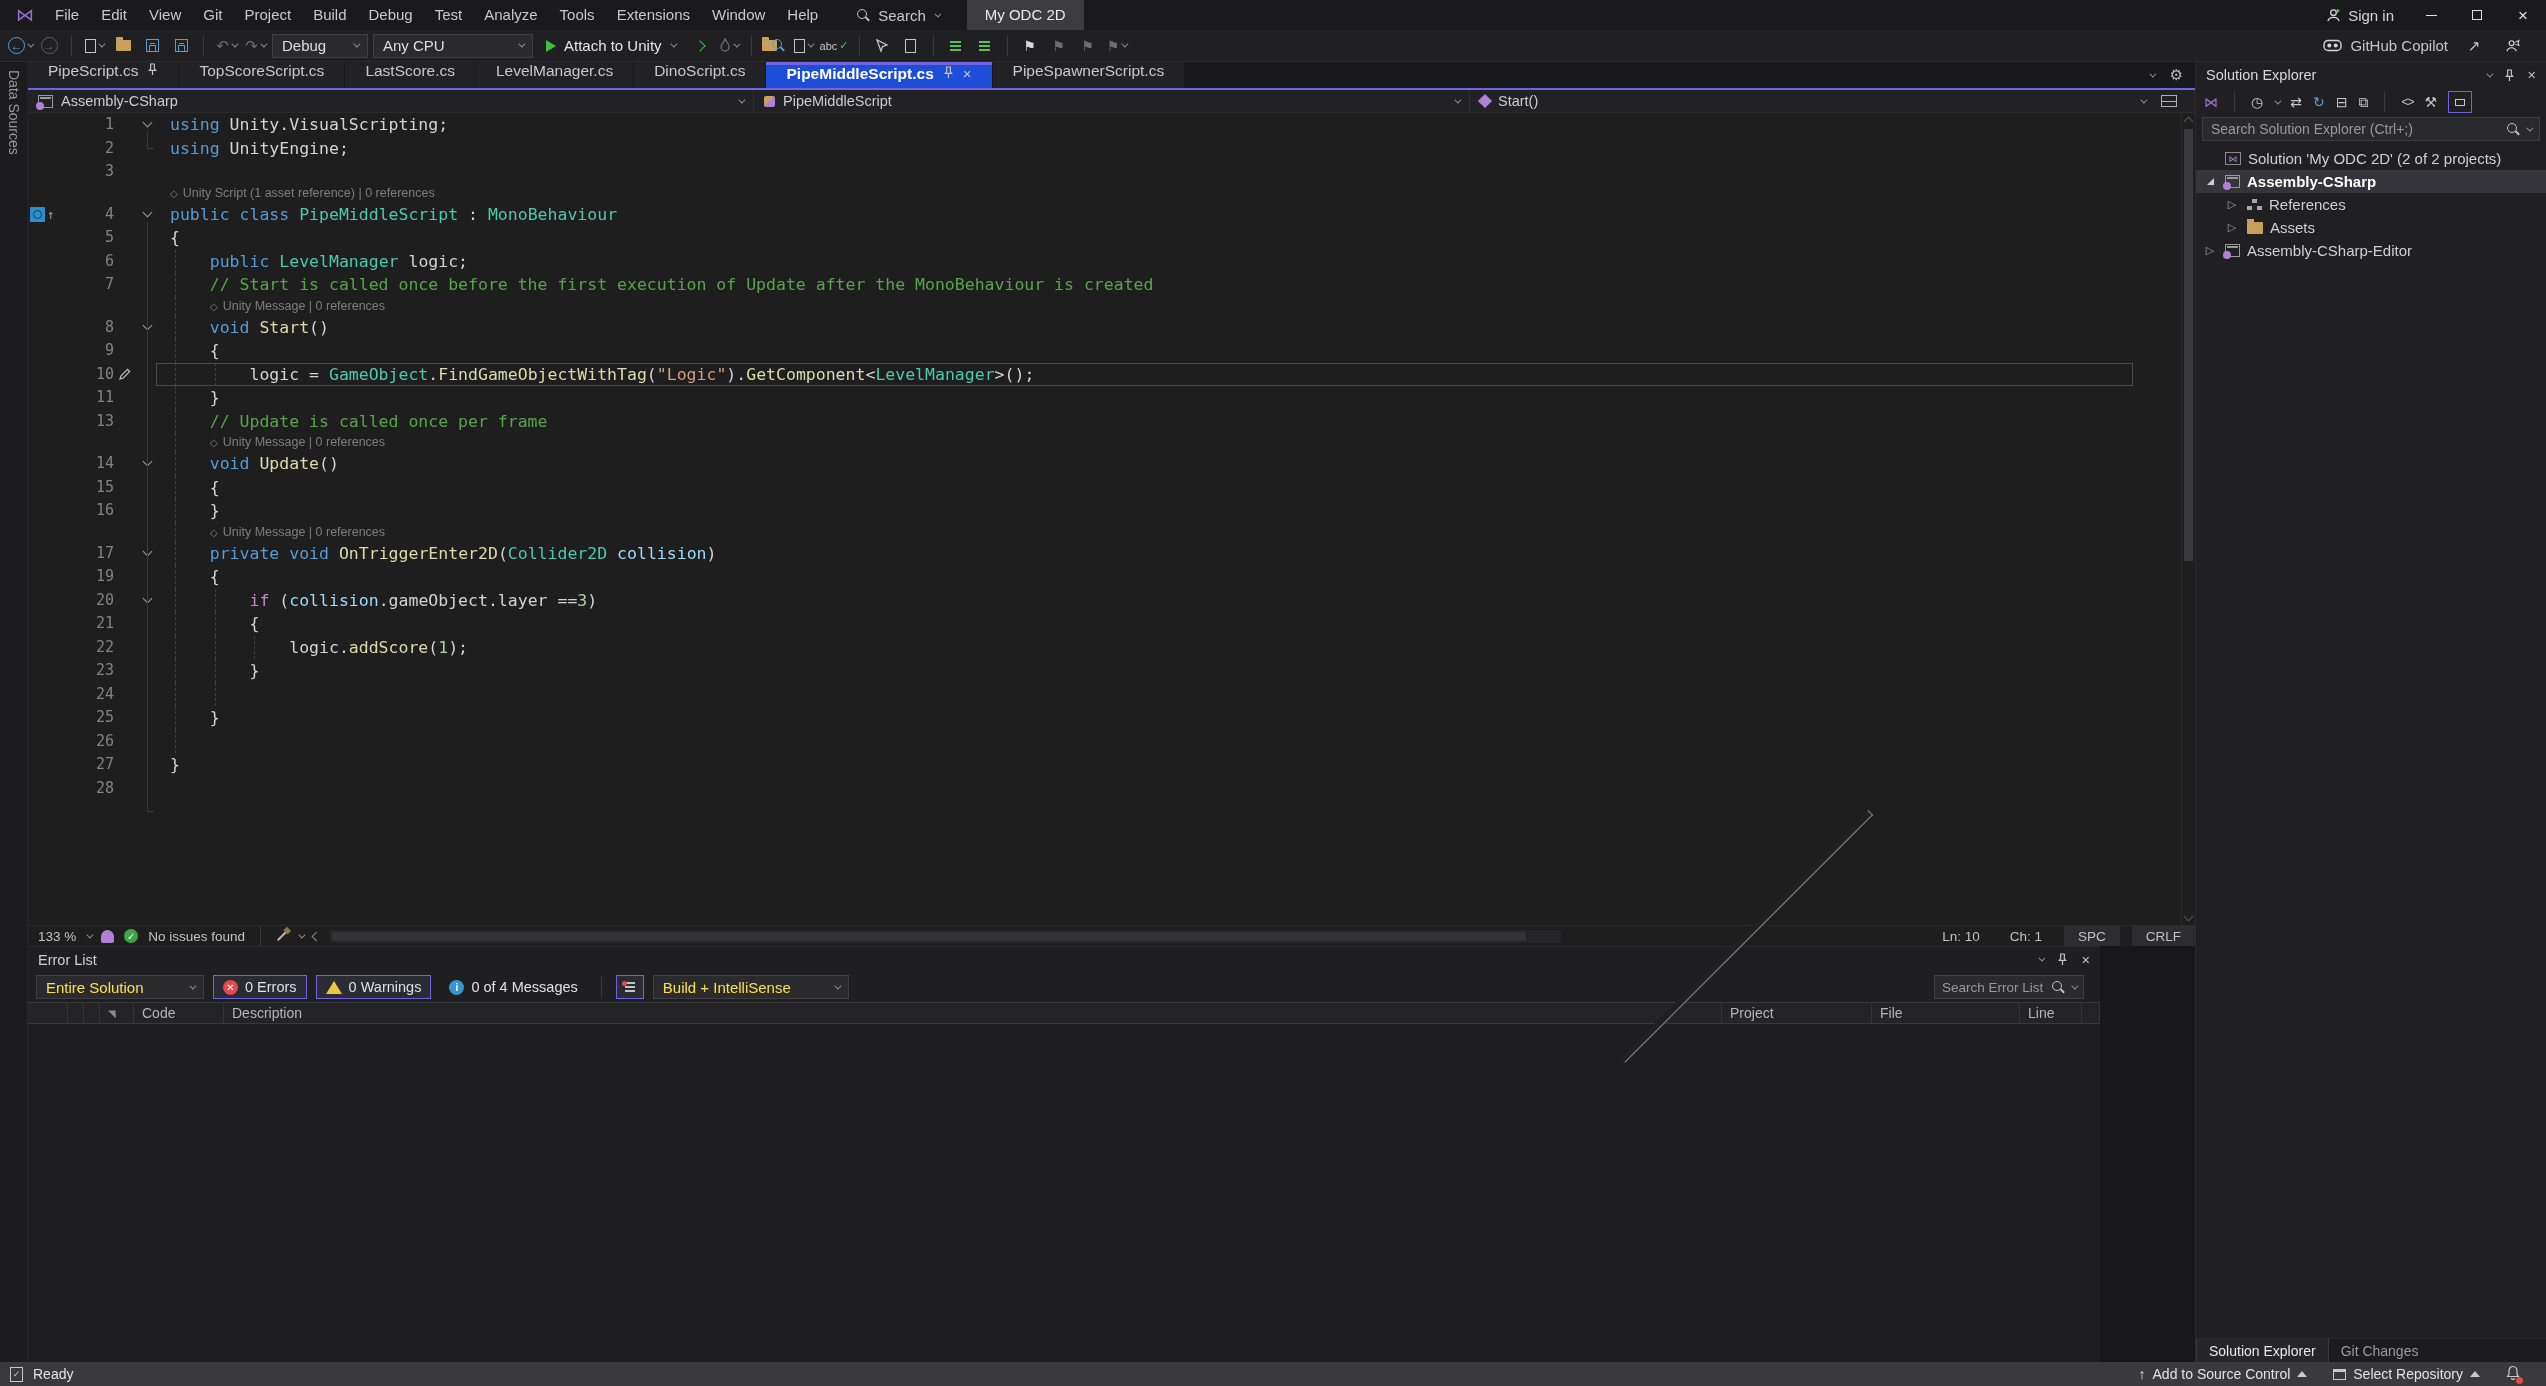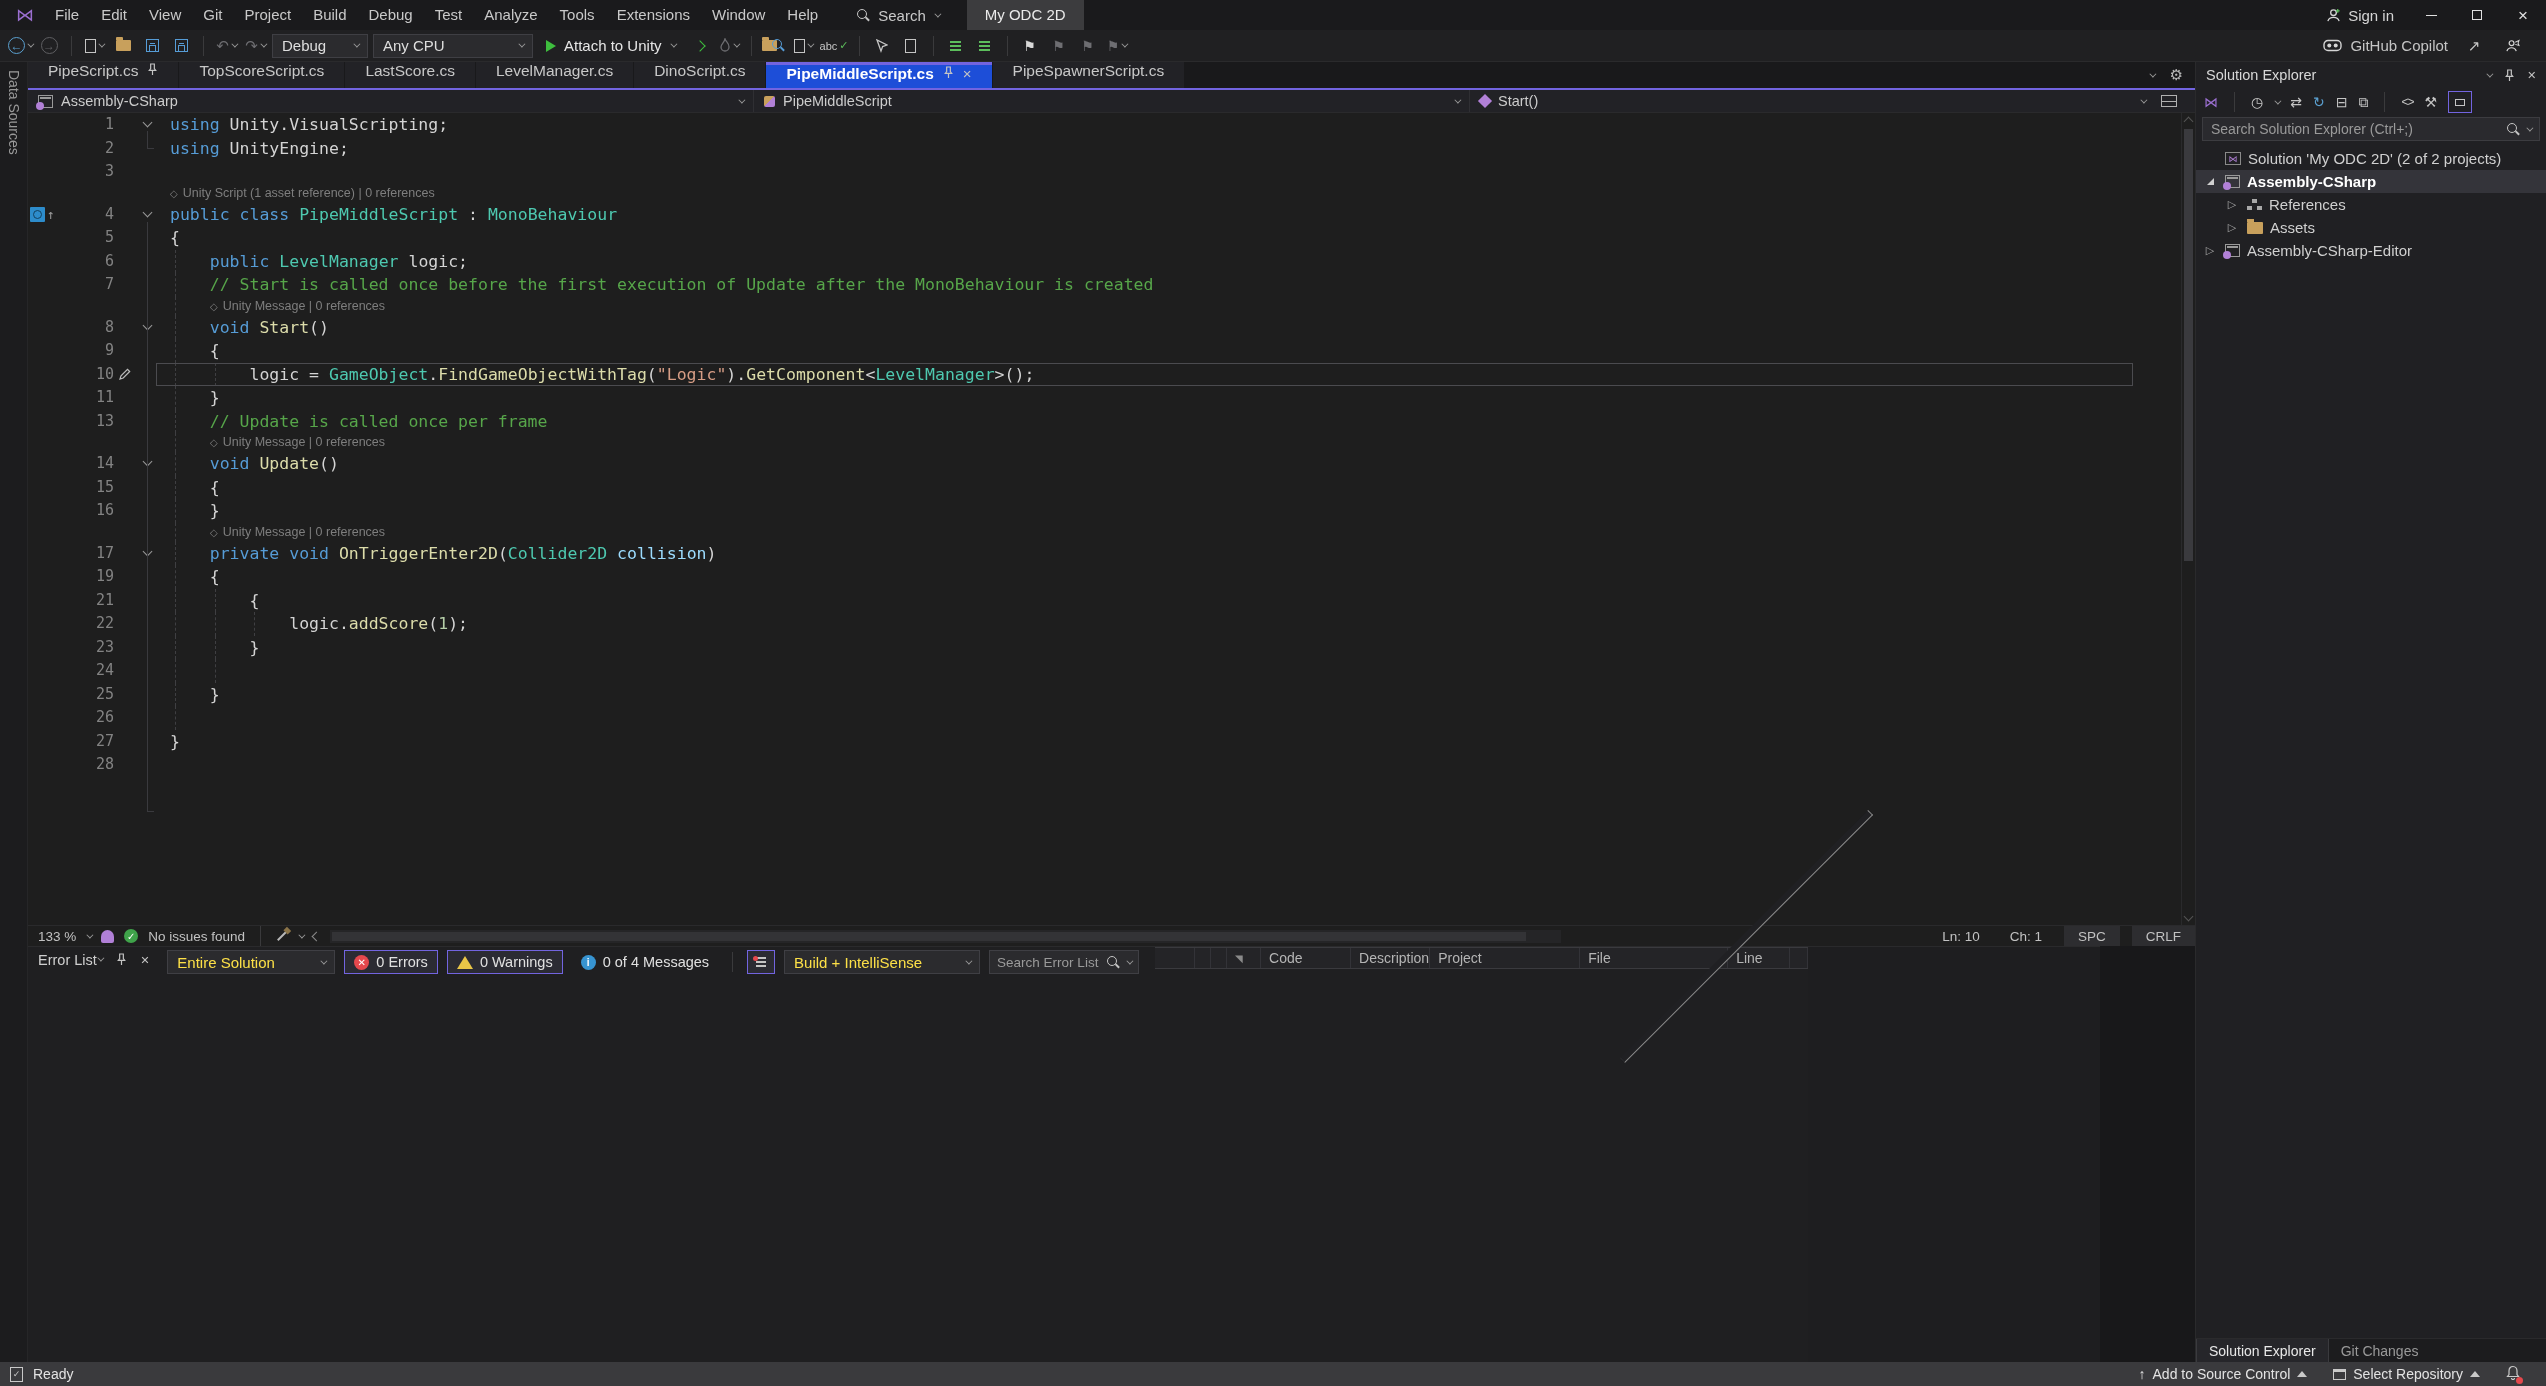--- a/index.html
+++ b/index.html
@@ -101,21 +101,21 @@
   .broom { width:12px; height:2px; background:#B8B8B8; transform:rotate(-45deg); position:relative; display:inline-block; }
   .broom::after { content:''; position:absolute; right:-4px; top:-2px; width:5px; height:6px; background:#8A7348; }
   .hchev { width:7px; height:7px; border-right:1.5px solid #8A8A8A; border-bottom:1.5px solid #8A8A8A; display:inline-block; }
   .hchev.left { transform:rotate(135deg); } .hchev.right { transform:rotate(-45deg); }
   .htrack { flex:1; height:13px; background:#252527; position:relative; }
   .hthumb { position:absolute; left:2px; top:2px; bottom:2px; width:97%; background:#333336; }
   .strip-box { height:21px; line-height:21px; padding:0 14px; background:#2D2D30; border-left:2px solid #1E1E1E; }
   .strip-ln { padding:0 10px; }
   
   .bottom-zone { flex:1; display:flex; background:#18181A; }
-  .error-list { width:2072px; display:flex; background:#1F1F21; border-top:1px solid #2A2A2C; }
+  .error-list { width:2072px; display:flex; flex-direction:column; background:#1F1F21; border-top:1px solid #2A2A2C; }
   .el-title { height:25px; display:flex; align-items:center; padding:0 10px; font-size:14.5px; color:#CFCFCF; }
   .el-title .icons { margin-left:auto; display:flex; align-items:center; gap:14px; color:#C5C5C5; }
   .el-toolbar { height:30px; display:flex; align-items:center; gap:9px; padding:0 8px; }
   .el-select { display:flex; align-items:center; gap:10px; height:24px; background:#2B2B2E; border:1px solid #3F3F44; padding:0 9px; color:#fde047; font-size:15px; }
   .tog { display:flex; align-items:center; gap:7px; height:24px; padding:0 9px; border:1px solid var(--accent); background:#2B2B33; font-size:14.5px; color:#E0E0E0; }
   .tog.plain { border:none; background:none; }
   .err-ico { width:15px; height:15px; border-radius:50%; background:var(--error-red); color:#fff; font-size:10px; display:inline-flex; align-items:center; justify-content:center; }
   .warn-ico { width:0; height:0; border-left:8px solid transparent; border-right:8px solid transparent; border-bottom:13px solid var(--warning-yellow); position:relative; display:inline-block; }
   .info-ico { width:15px; height:15px; border-radius:50%; background:var(--info-blue); color:#fff; font-size:10px; font-weight:bold; display:inline-flex; align-items:center; justify-content:center; }
   .filter-btn { width:28px; height:24px; border:1px solid var(--accent); background:#2B2B33; display:flex; align-items:center; justify-content:center; position:relative; }
@@ -551,20 +551,29 @@
             </div>
             <div class="crow">
               <span class="cmar"></span>
               <span class="cnum">19</span>
               <span class="cpen"></span>
               <span class="cfold"></span>
               <span class="ccode"><span class="guide" style="left: 15px;"></span><span class="tk-p">    {</span></span>
             </div>
             <div class="crow">
               <span class="cmar"></span>
+              <span class="cnum">20</span>
+              <span class="cpen"></span>
+              <span class="cfold">
+                <span class="chev-fold"></span>
+              </span>
+              <span class="ccode"><span class="guide" style="left: 15px;"></span><span class="guide" style="left: 55px;"></span><span class="tk-p">        </span><span class="tk-c">if</span><span class="tk-p"> (</span><span class="tk-pr">collision</span><span class="tk-p">.gameObject.layer ==</span><span class="tk-n2">3</span><span class="tk-p">)</span></span>
+            </div>
+            <div class="crow">
+              <span class="cmar"></span>
               <span class="cnum">21</span>
               <span class="cpen"></span>
               <span class="cfold"></span>
               <span class="ccode"><span class="guide" style="left: 15px;"></span><span class="guide" style="left: 55px;"></span><span class="tk-p">        {</span></span>
             </div>
             <div class="crow">
               <span class="cmar"></span>
               <span class="cnum">22</span>
               <span class="cpen"></span>
               <span class="cfold"></span>

